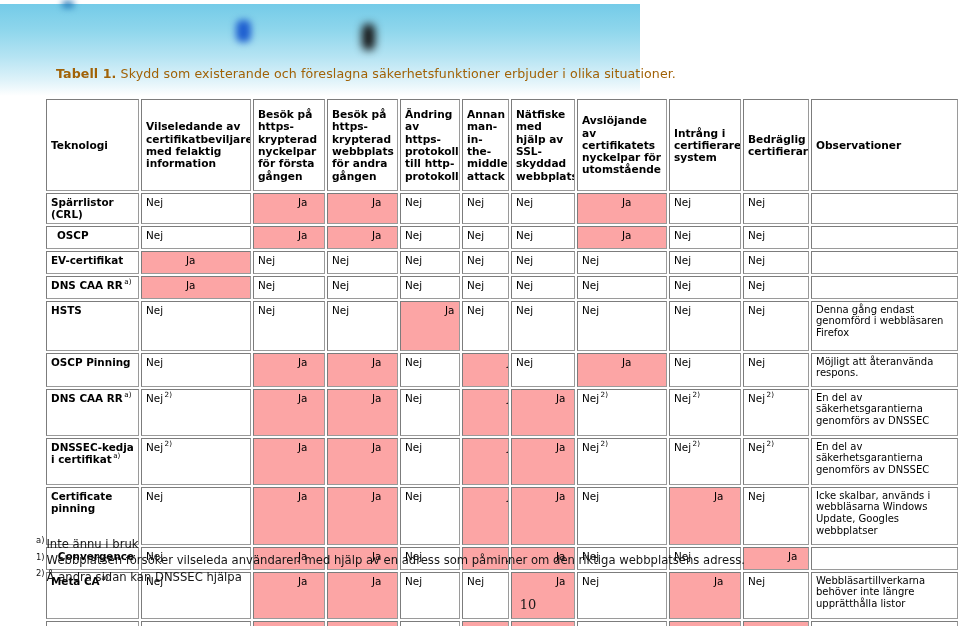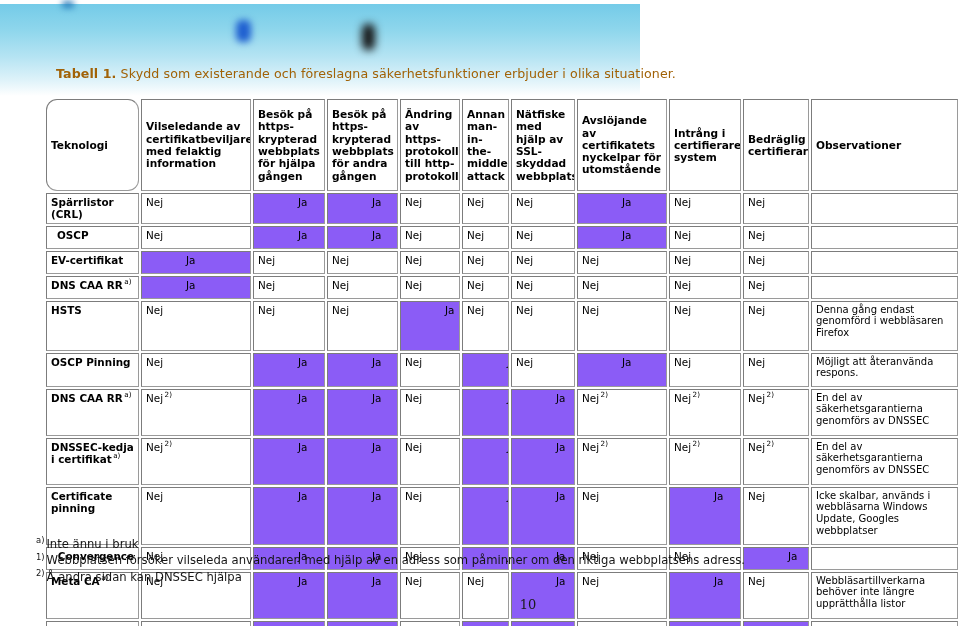--- a/index.html
+++ b/index.html
@@ -76,32 +76,32 @@
 
   
   table.matrix thead th {
     font-weight: bold;
     vertical-align: middle;
     text-align: left;
     height: 86px;
     font-size: 10.6px;
     line-height: 1.16;
   }
-  th.hdr-tech { vertical-align: middle; border-radius: 11px; }
+  th.hdr-tech { vertical-align: middle; }
 
   
   td.rowlabel {
     font-weight: bold;
     vertical-align: middle;
     font-size: 10.4px;
   }
 
   
   td.val { vertical-align: top; }
-  td.val.yes { background: #8b5cf6; padding-left: 44px; }
+  td.val.yes { background: #fca5a5; padding-left: 44px; }
   td.val.no  { background: #ffffff; }
 
   td.obs {
     font-size: 10px;
     line-height: 1.22;
     vertical-align: top;
   }
 
   sup.fn {
     font-size: 7.2px;
@@ -163,21 +163,21 @@
         <col style="width:64px">
         <col style="width:90px">
       <col style="width:72px">
         <col style="width:66px">
         <col style="width:147px">
     </colgroup>
     <thead>
       <tr id="header-row">
           <th class="hdr-tech"><span>Teknologi</span></th>
           <th><span>Vilseledande av certifikatbeviljare med felaktig information</span></th>
-          <th><span>Besök på https-krypterad webbplats för hjälpa gången</span></th>
+          <th><span>Besök på https-krypterad nyckelpar för första gången</span></th>
           <th><span>Besök på https-krypterad webbplats för andra gången</span></th>
           <th><span>Ändring av https-protokoll till http-protokoll</span></th>
           <th><span>Annan man-in-the-middle-attack</span></th>
           <th><span>Nätfiske med hjälp av SSL-skyddad webbplats</span></th>
           <th><span>Avslöjande av certifikatets nyckelpar för utomstående</span></th>
           <th><span>Intrång i certifierarens system</span></th>
           <th><span>Bedräglig certifierare</span></th>
           <th><span>Observationer</span></th>
         </tr>
     </thead>

